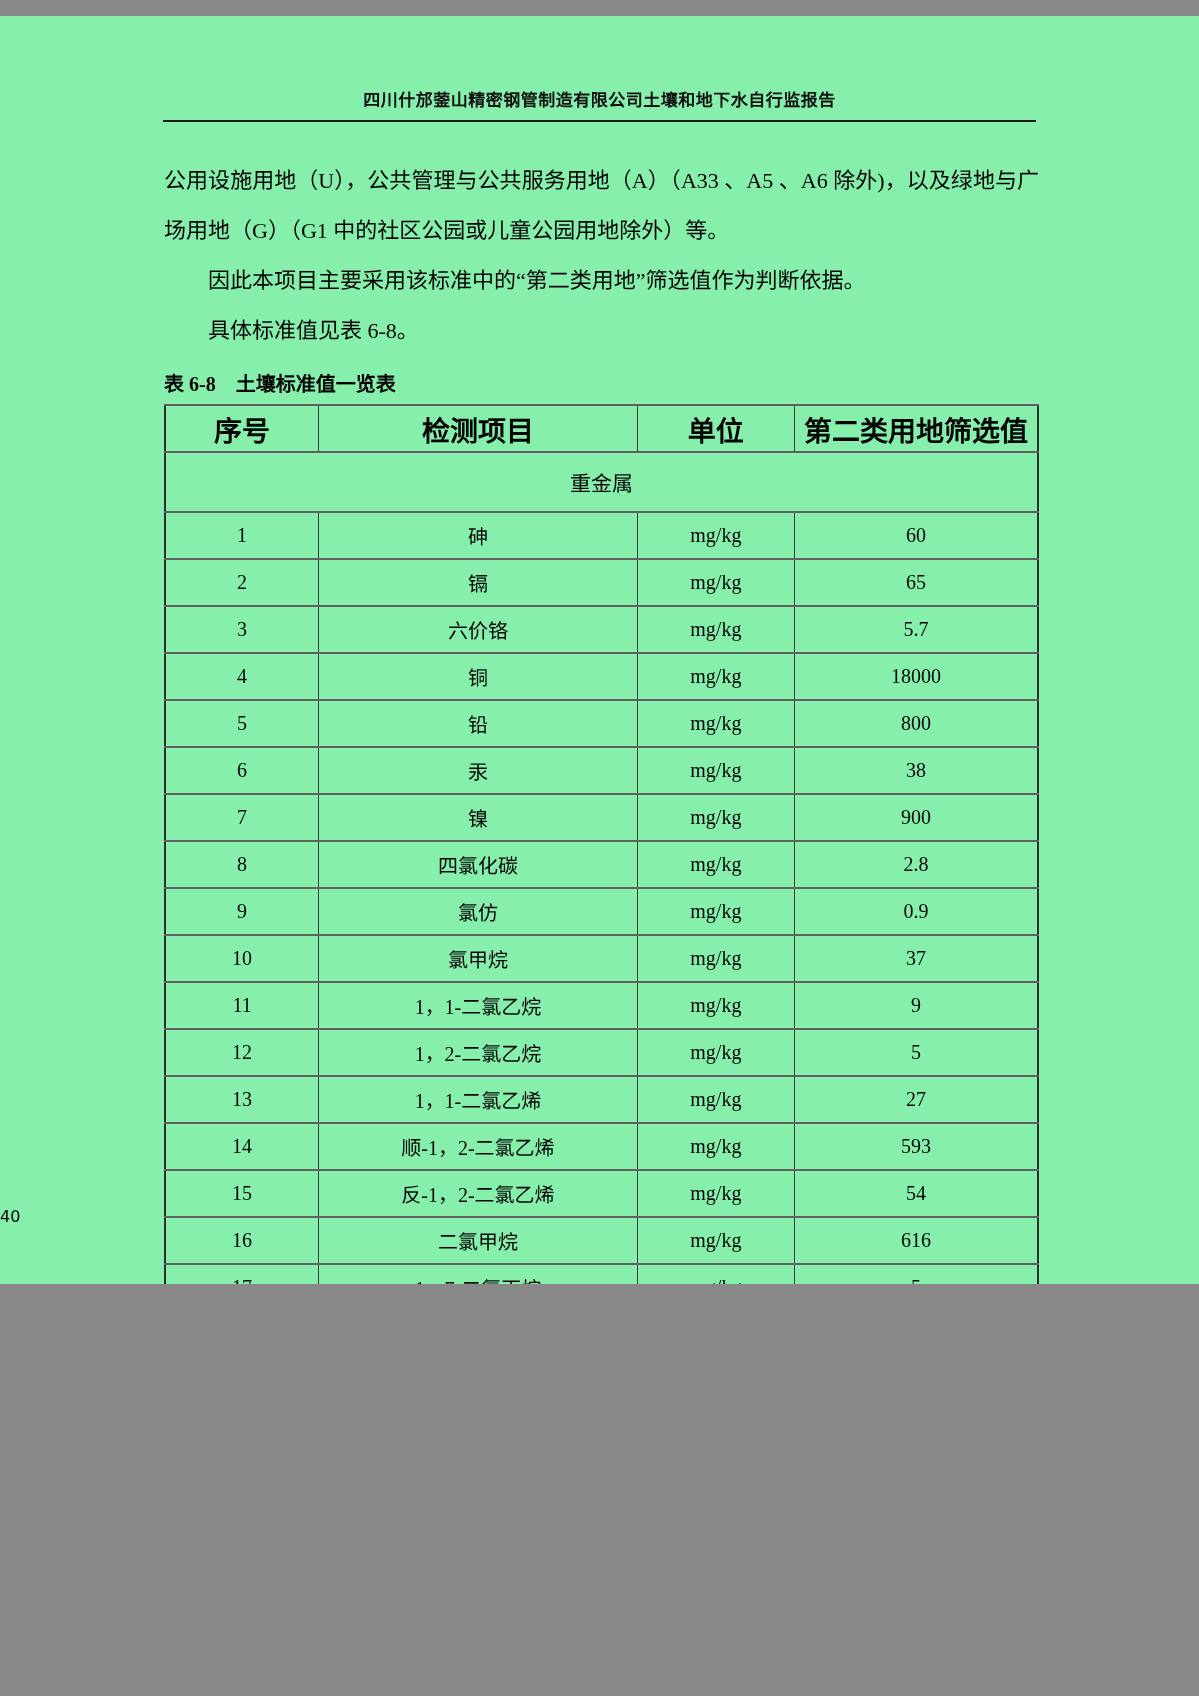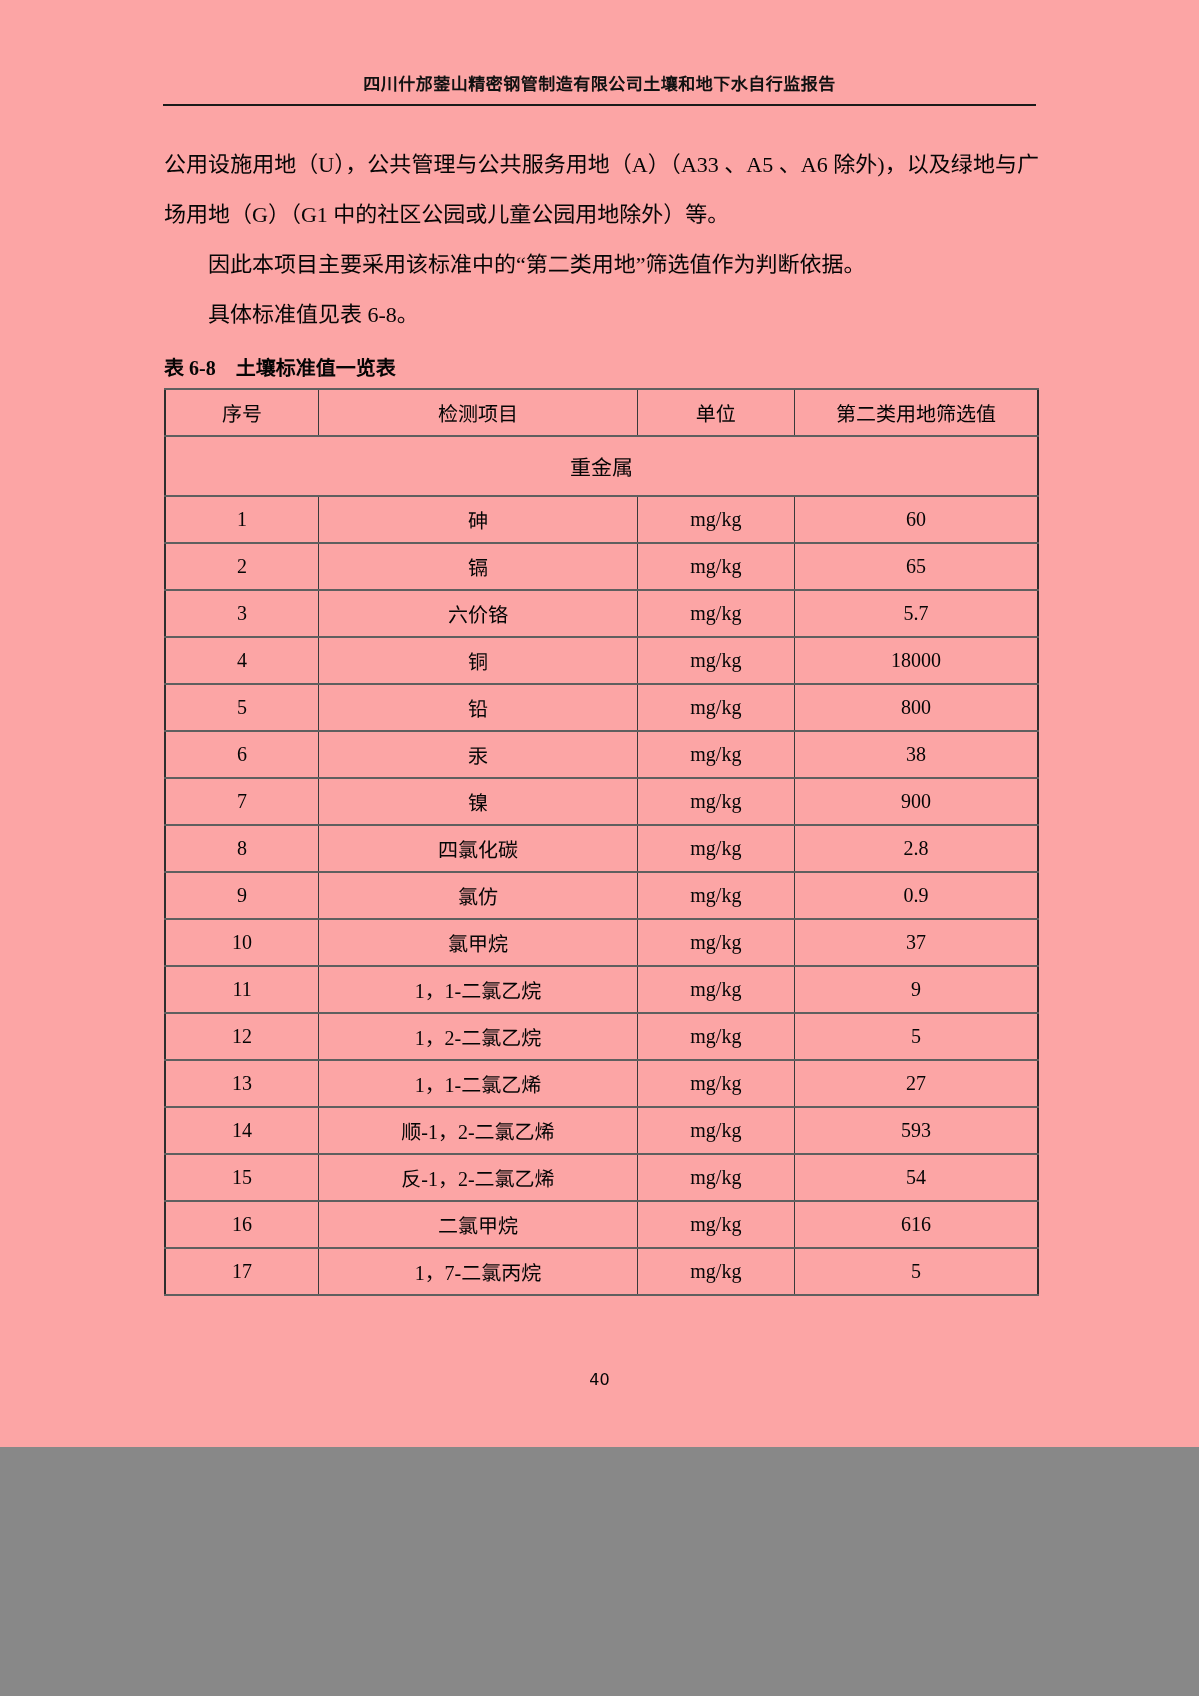--- a/index.html
+++ b/index.html
@@ -4,23 +4,23 @@
 <style>
   html, body {
     margin: 0;
     padding: 0;
     background: #888;
     font-family: "Liberation Serif", "DejaVu Serif", serif;
   }
   .page {
     position: relative;
     width: 1199px;
-    height: 1447px;
-    margin: 0 auto;
-    background: #fca5a5;
+    height: 1268px;
+    margin: 16px auto;
+    background: #86efac;
     color: #000000;
     box-sizing: border-box;
     overflow: hidden;
   }
   
   .running-head {
     padding: 70px 163px 0 163px;
   }
   .running-head .head-inner {
     border-bottom: 2.5px solid #1a1a1a;
@@ -67,43 +67,43 @@
     border-right: 1px solid #3a3a3a;
     border-top: 2px solid #5f5f5f;
     border-bottom: 2px solid #5f5f5f;
     text-align: center;
     vertical-align: middle;
     padding: 0 4px;
     overflow: hidden;
   }
   table.std-table th {
     height: 45px;
-    font-size: 20px;
-    font-weight: normal;
+    font-size: 28px;
+    font-weight: bold;
     color: #050505;
   }
   table.std-table td {
     height: 45px;
     font-size: 20px;
     font-weight: normal;
     color: #050505;
   }
   tr.section-row td {
     height: 58px;
     font-size: 21px;
     font-weight: normal;
   }
   td.col-unit { font-family: "Liberation Serif", "DejaVu Serif", serif; }
   
   .page-footer {
     position: absolute;
     left: 0;
     bottom: 58px;
     width: 100%;
-    text-align: center;
+    text-align: left;
   }
   .page-number {
     font-size: 16px;
     color: #050505;
     font-family: "DejaVu Sans", "Liberation Sans", sans-serif;
   }
 </style>
 </head>
 <body>
 

